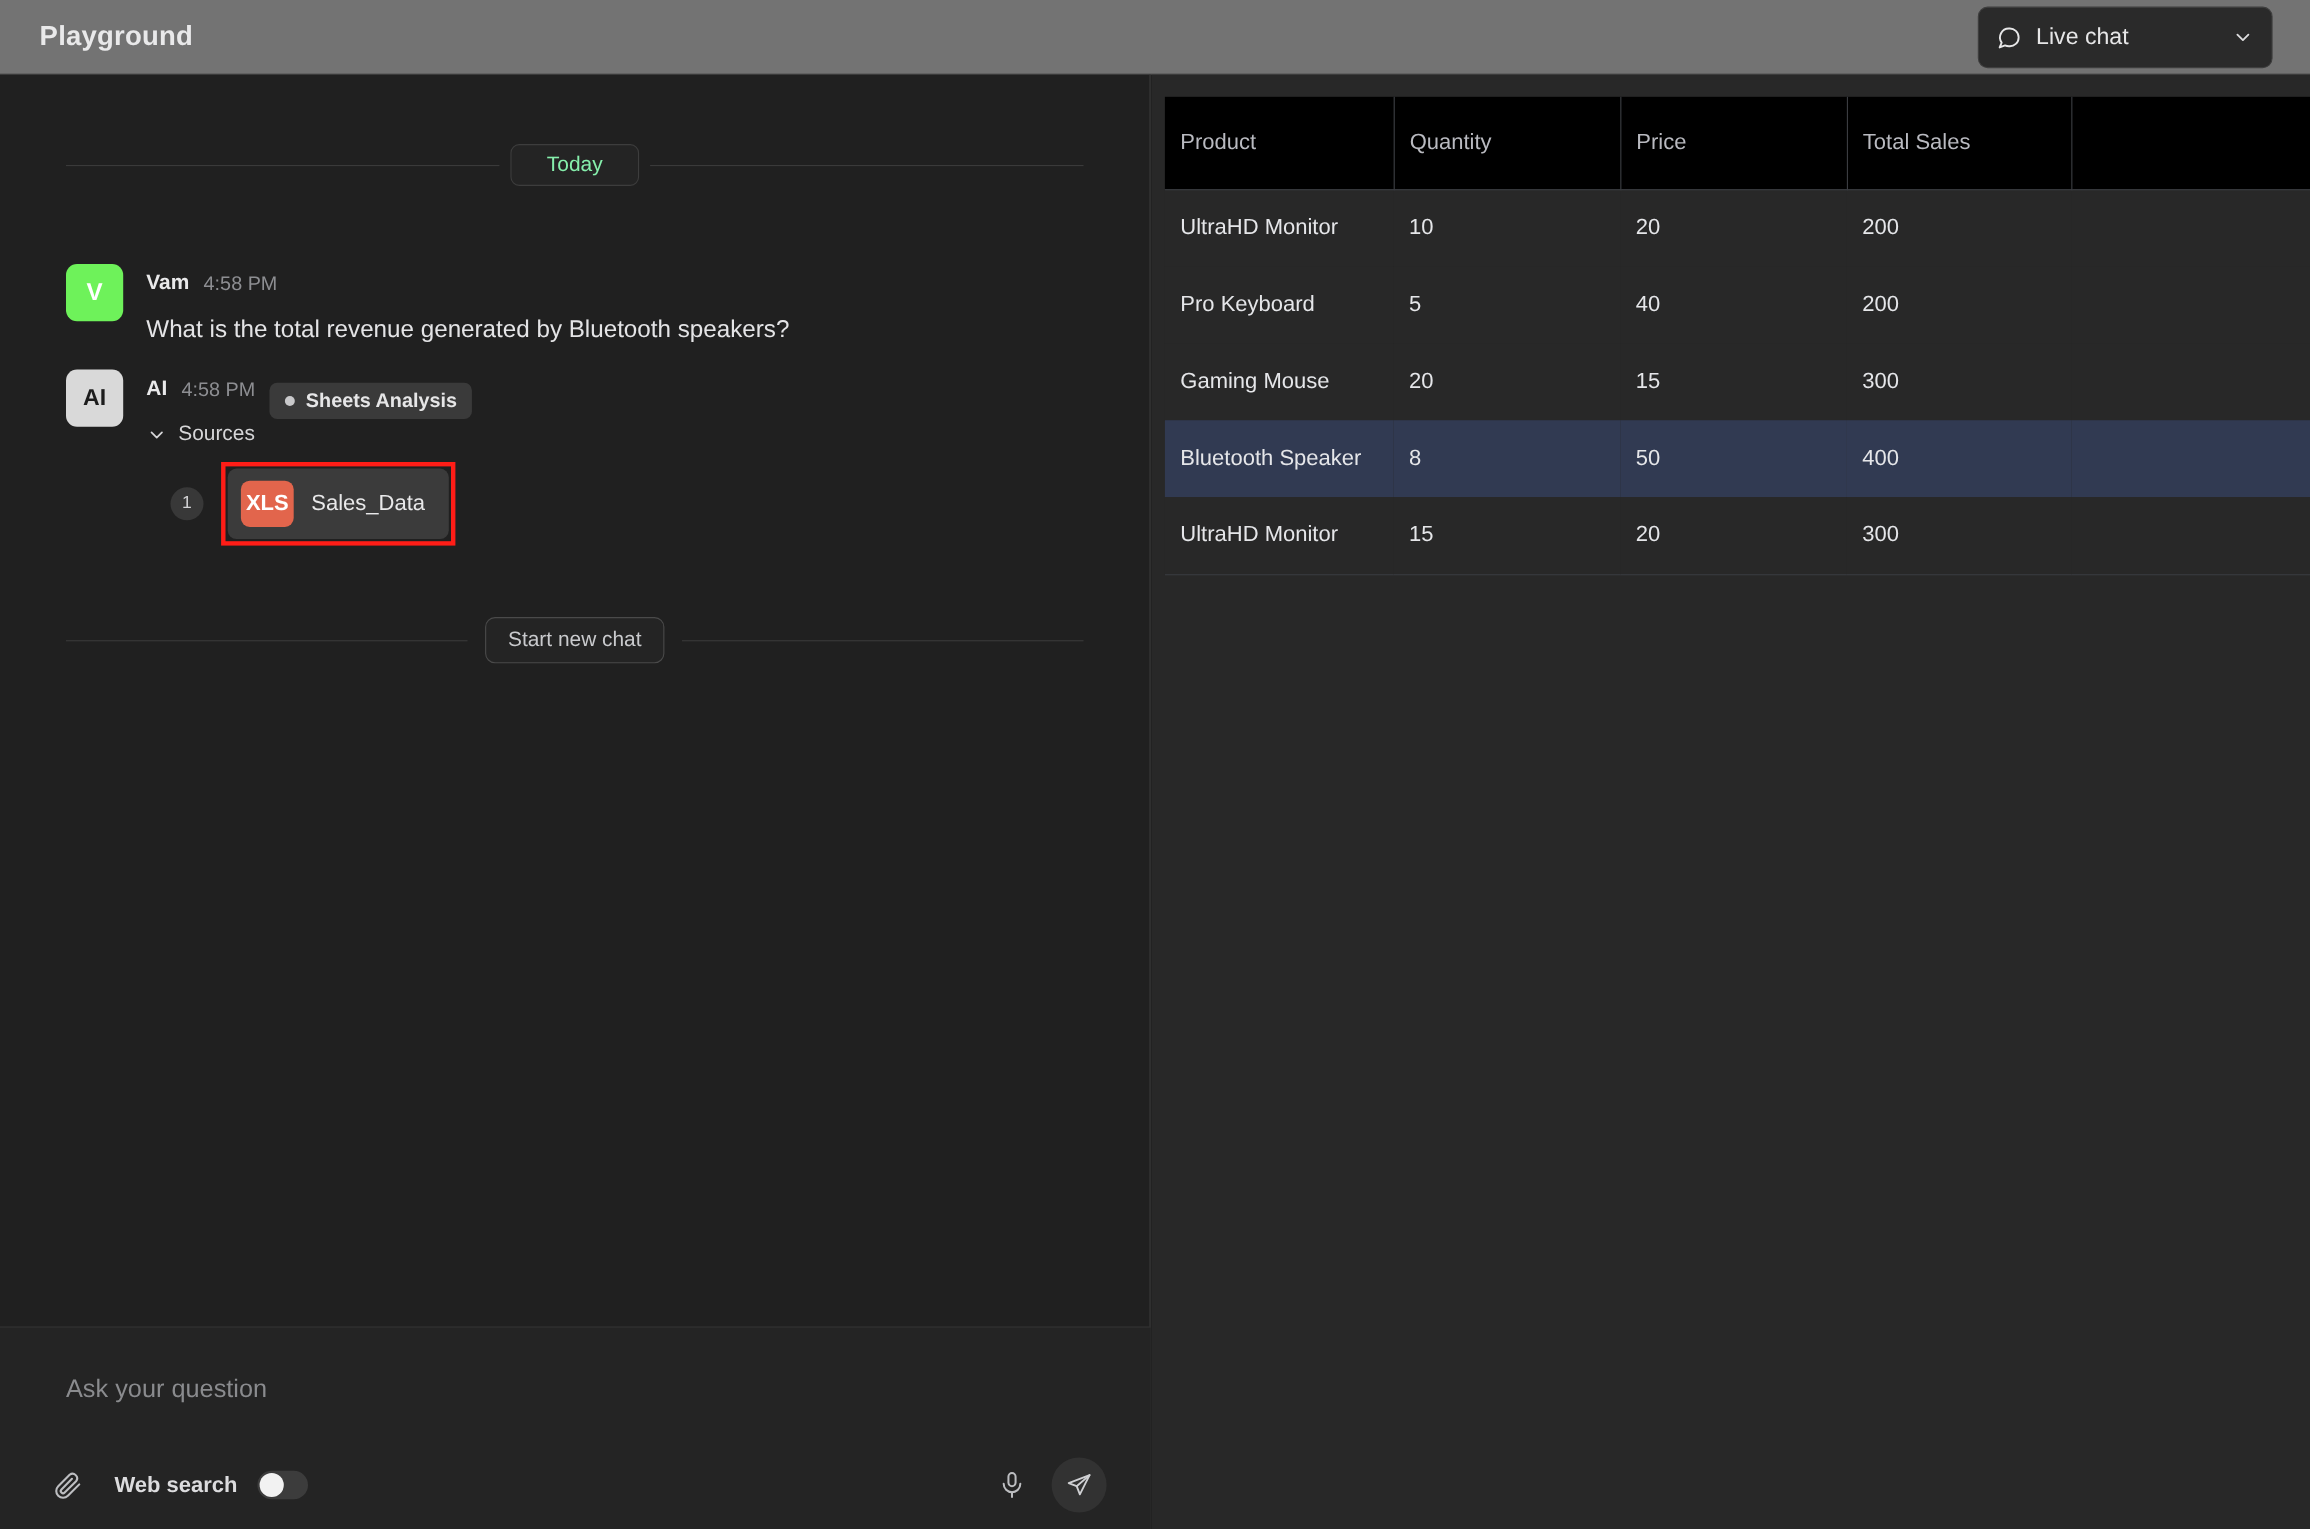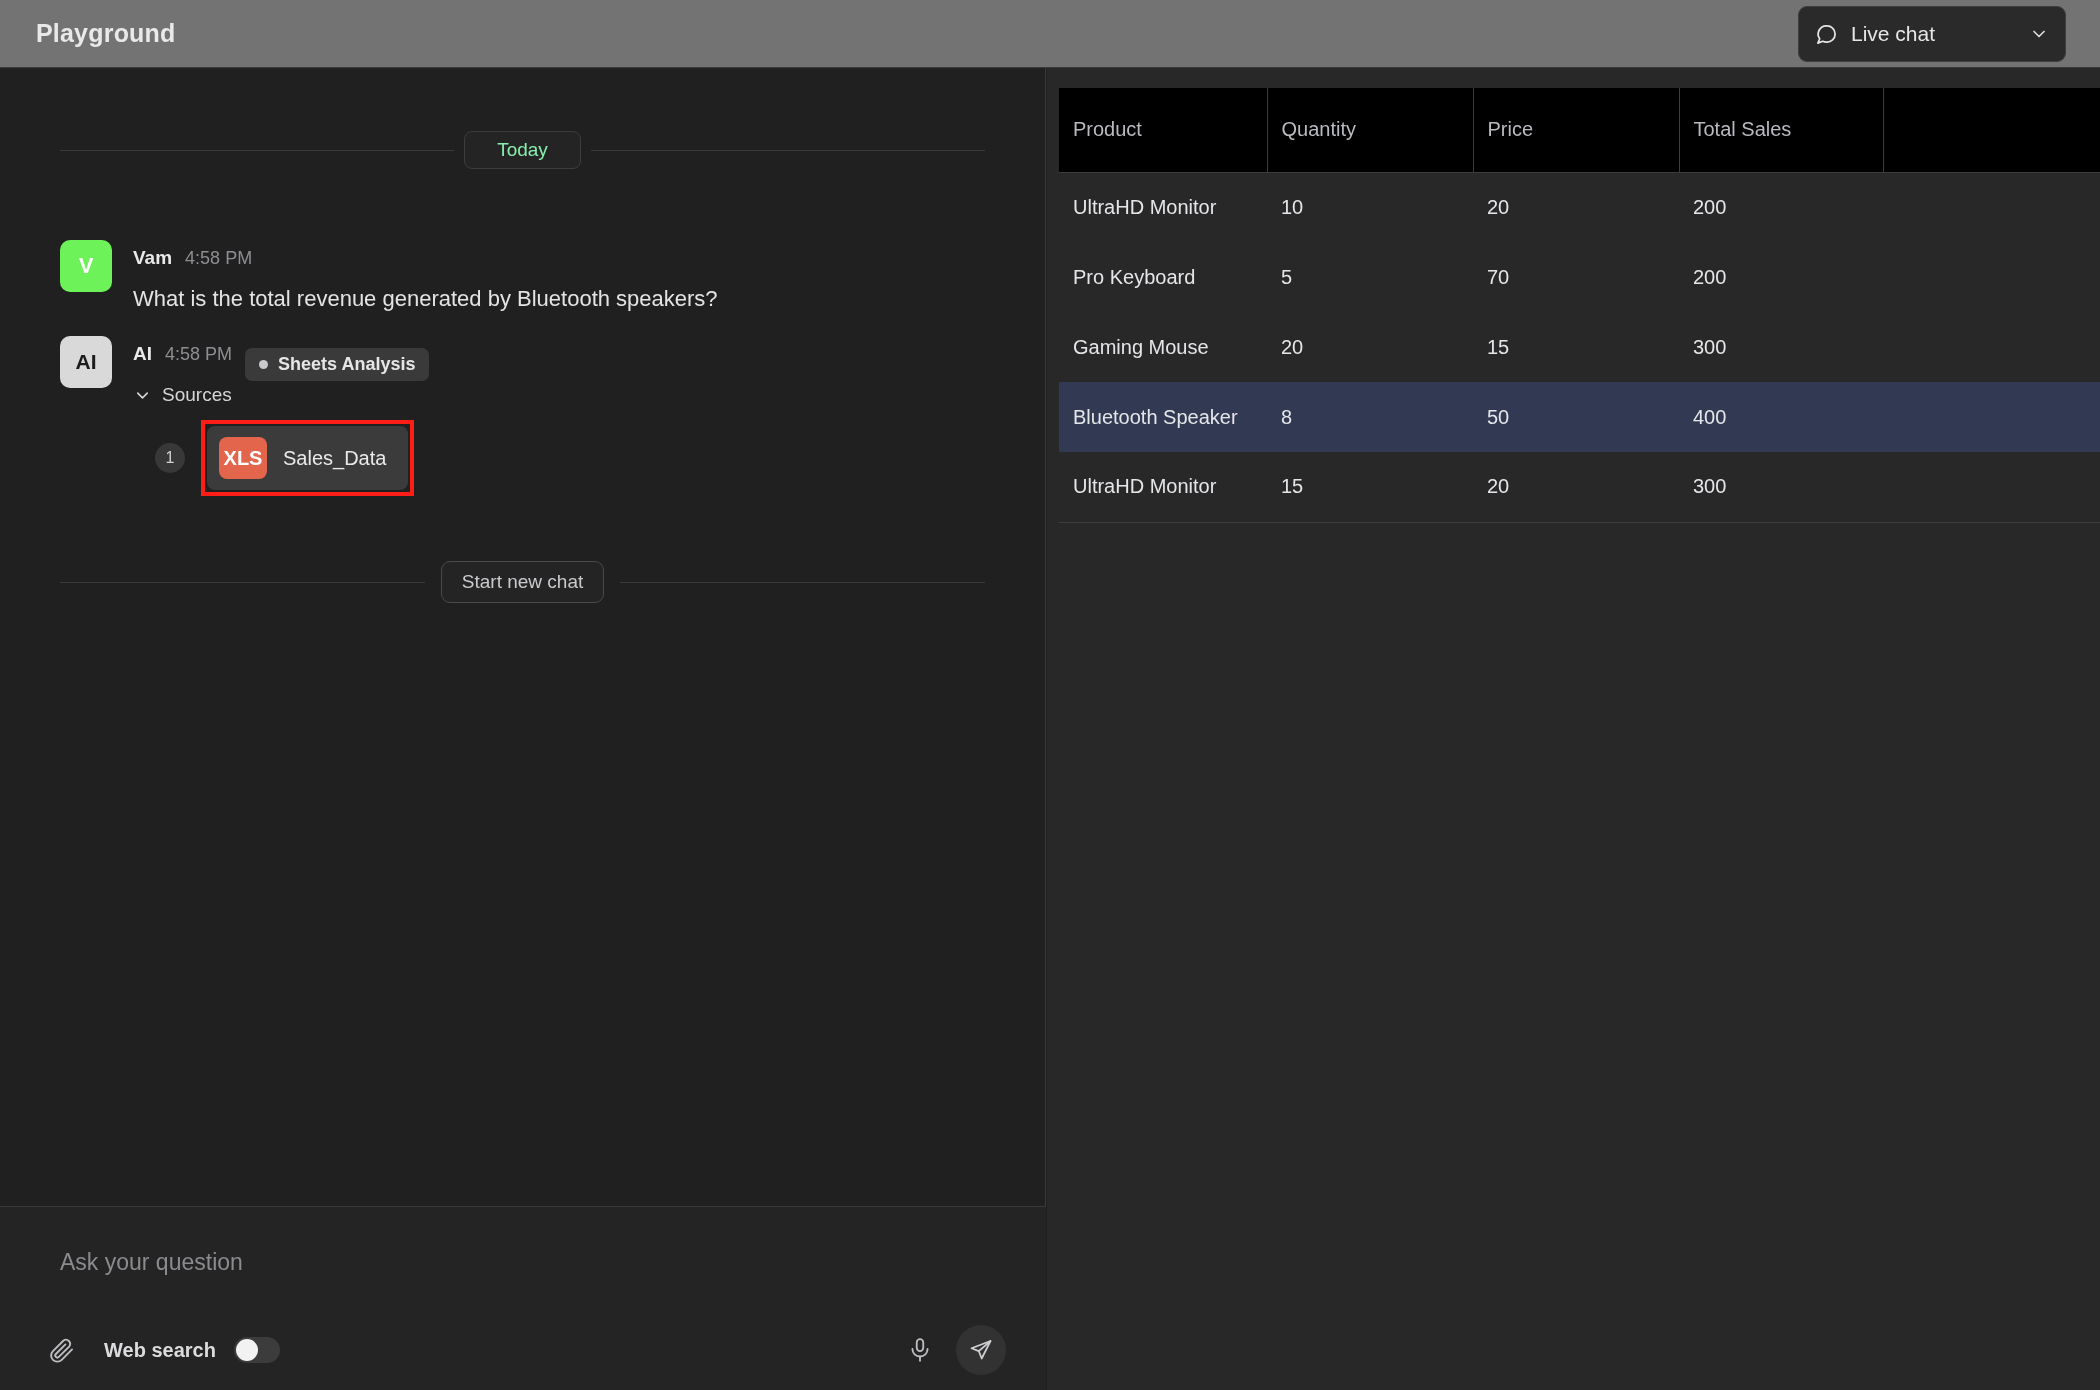--- a/index.html
+++ b/index.html
@@ -325,21 +325,21 @@
           <tr class="row-normal">
             <td>UltraHD Monitor</td>
             <td>10</td>
             <td>20</td>
             <td>200</td>
             <td></td>
           </tr>
           <tr class="row-normal">
             <td>Pro Keyboard</td>
             <td>5</td>
-            <td>70</td>
+            <td>40</td>
             <td>200</td>
             <td></td>
           </tr>
           <tr class="row-normal">
             <td>Gaming Mouse</td>
             <td>20</td>
             <td>15</td>
             <td>300</td>
             <td></td>
           </tr>

